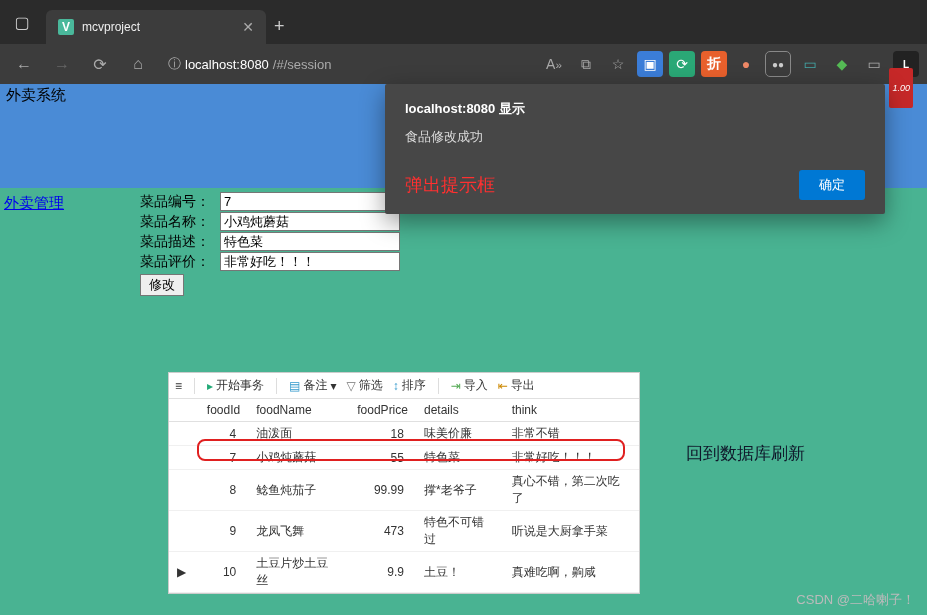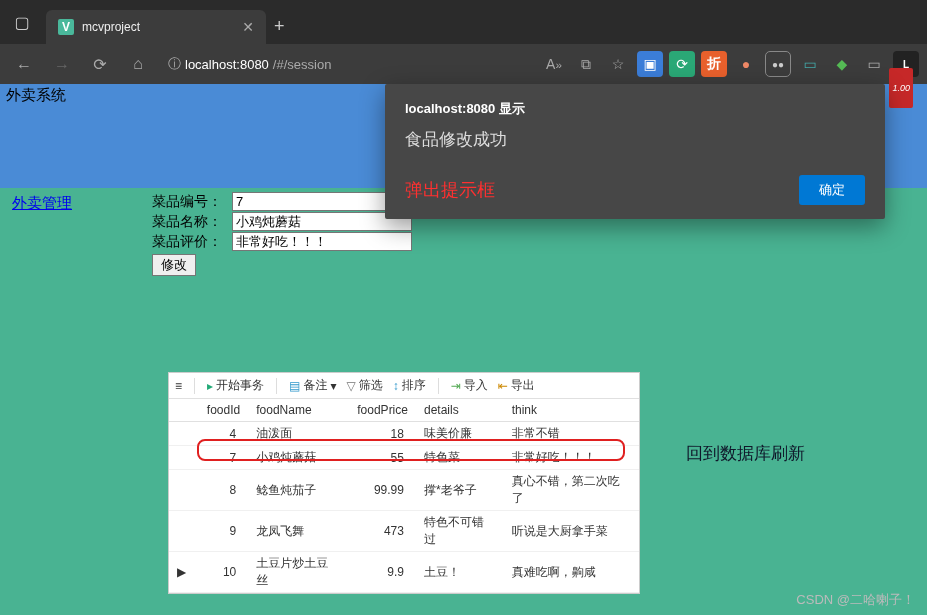--- a/index.html
+++ b/index.html
@@ -20,32 +20,32 @@
 .url-host { color: #fff; }
 .url-path { color: #aaa; }
 .bar-icons { margin-left: auto; display: flex; gap: 6px; align-items: center; }
 .bar-ico { width: 26px; height: 26px; display: flex; align-items: center; justify-content: center; font-size: 14px; border-radius: 4px; }
 .ext-badge { position: absolute; right: 14px; top: 68px; background: #c62828; color: #fff; font-size: 9px; padding: 15px 3px; border-radius: 2px; font-style: italic; }
 
 
 .page-header { background: #4a8bd6; height: 104px; padding: 2px 6px; color: #000; font-size: 15px; }
 .content { display: flex; }
 .sidebar { width: 140px; background: #49b392; padding-top: 4px; }
-.sidebar a { color: #0000ee; text-decoration: underline; font-size: 15px; padding: 2px 12px; display: block; }
-.main { flex: 1; padding: 4px 0; margin-left: 12px; }
+.sidebar a { color: #0000ee; text-decoration: underline; font-size: 15px; padding: 2px 4px; display: block; }
+.main { flex: 1; padding: 4px 0; }
 
 .form-row { display: flex; align-items: center; font-size: 14px; margin-bottom: 1px; }
 .form-label { width: 80px; color: #000; }
 .form-input { width: 180px; border: 1px solid #767676; padding: 1px 3px; font-size: 13px; background: #fff; }
 .form-btn { border: 1px solid #767676; background: #efefef; padding: 1px 8px; font-size: 13px; margin-top: 2px; }
 
 
 .alert { position: absolute; top: 84px; left: 385px; width: 500px; background: #474747; border-radius: 2px; padding: 16px 20px 14px; box-shadow: 0 8px 24px rgba(0,0,0,0.4); }
 .alert-title { color: #fff; font-size: 13px; font-weight: bold; margin-bottom: 10px; }
-.alert-msg { color: #ddd; font-size: 17px; margin-bottom: 24px; }
+.alert-msg { color: #ddd; font-size: 13px; margin-bottom: 24px; }
 .alert-footer { display: flex; justify-content: space-between; align-items: center; }
 .alert-annotation { color: #ff3030; font-size: 18px; margin-right: 60px; }
 .alert-ok { background: #0078d4; color: #fff; border: none; padding: 6px 20px; font-size: 13px; border-radius: 3px; }
 
 
 .db-panel { position: absolute; left: 168px; top: 372px; width: 472px; background: #fff; border: 1px solid #ccc; font-size: 12px; }
 .db-toolbar { display: flex; align-items: center; padding: 4px 6px; border-bottom: 1px solid #e0e0e0; gap: 10px; color: #333; }
 .db-toolbar .tb-item { display: flex; align-items: center; gap: 3px; }
 .db-toolbar .tb-sep { width: 1px; height: 16px; background: #ddd; margin: 0 2px; }
 .db-table { width: 100%; border-collapse: collapse; }
@@ -108,20 +108,24 @@
   <div class="main">
     <div class="form-row">
       <span class="form-label">菜品编号：</span>
       <input class="form-input" value="7" style="">
     </div>
     <div class="form-row">
       <span class="form-label">菜品名称：</span>
       <input class="form-input" value="小鸡炖蘑菇" style="">
     </div>
     <div class="form-row">
+      <span class="form-label">菜品描述：</span>
+      <input class="form-input" value="特色菜" style="">
+    </div>
+    <div class="form-row">
       <span class="form-label">菜品评价：</span>
       <input class="form-input" value="非常好吃！！！" style="">
     </div>
     <button class="form-btn">修改</button>
   </div>
 </div>
 
 <div class="alert">
   <div class="alert-title">localhost:8080 显示</div>
   <div class="alert-msg">食品修改成功</div>

